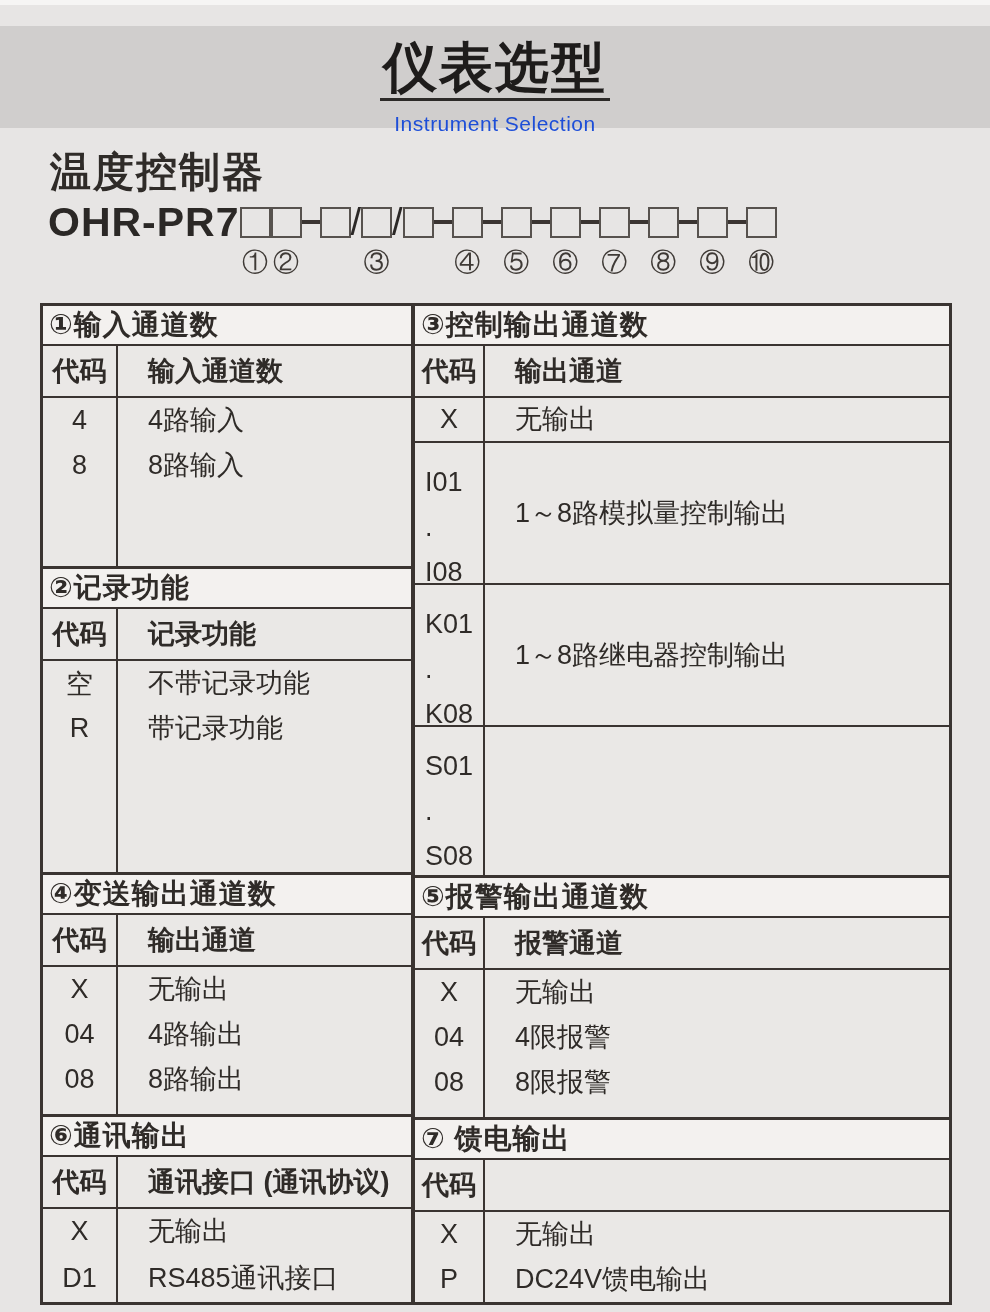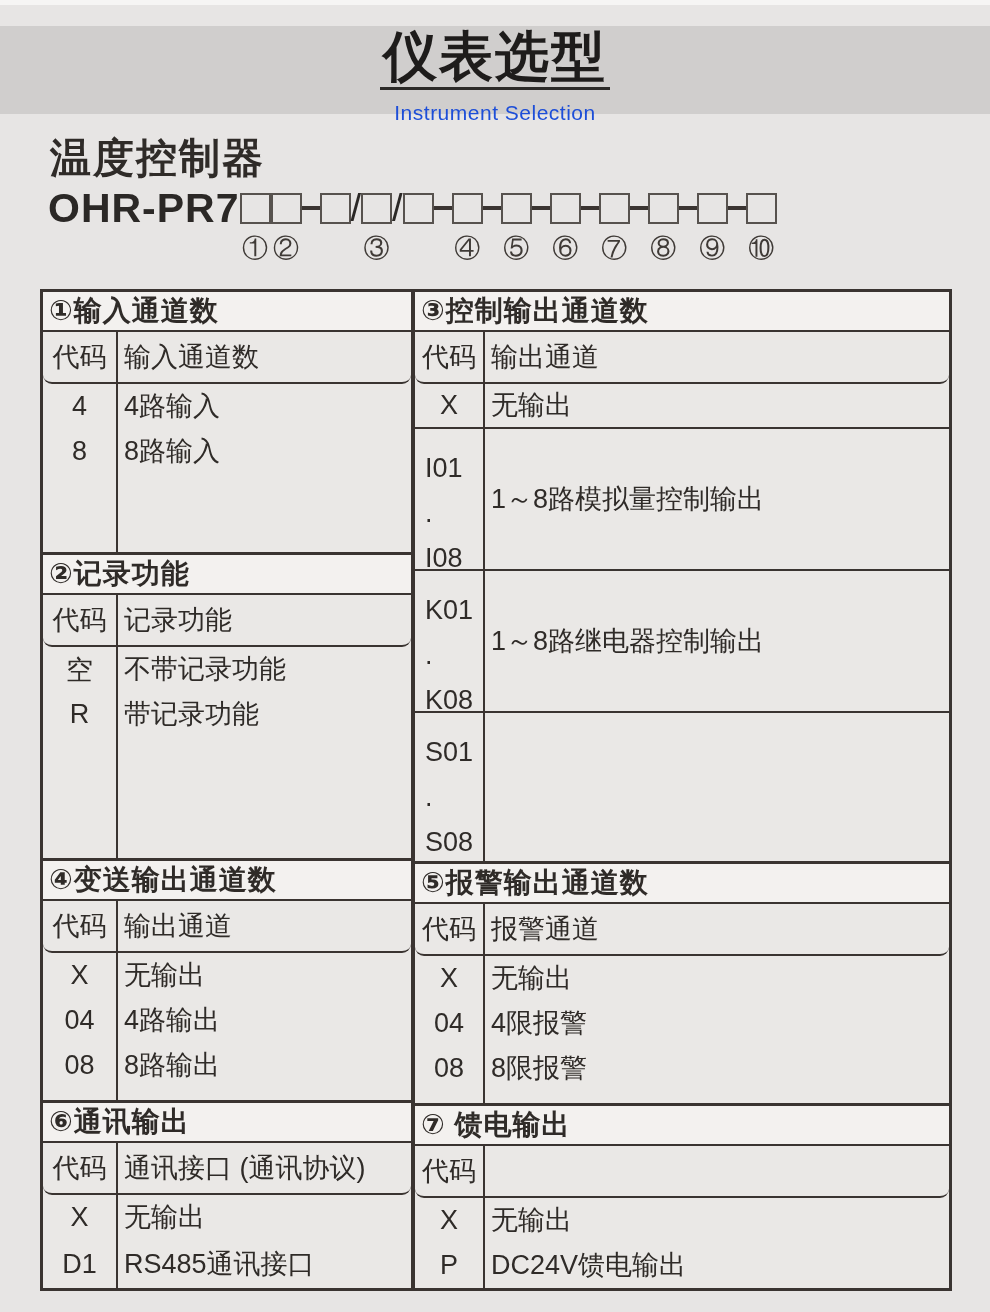--- a/index.html
+++ b/index.html
@@ -14,22 +14,22 @@
   *{box-sizing:border-box;margin:0;padding:0;}
   html,body{width:990px;height:1312px;}
   body{
     overflow:hidden;
     background:var(--page-bg);
     color:var(--text);
     font-family:"Liberation Sans","DejaVu Sans",sans-serif;
   }
   .top-strip{height:5px;background:#f6f5f4;}
   .banner{
-    height:88px;margin-top:21px;background:var(--banner-bg);
-    display:flex;flex-direction:column;align-items:center;justify-content:center;
+    height:102px;margin-top:21px;background:var(--banner-bg);
+    display:flex;flex-direction:column;align-items:center;
   }
   .title-block{display:inline-block;text-align:center;margin-top:13px;}
   .page-title{
     font-size:54px;font-weight:700;letter-spacing:2px;line-height:1.05;
     padding:0 3px 2px 3px;border-bottom:3px solid #2c2a28;color:#1e1c1b;
   }
   .page-subtitle{font-size:21px;font-weight:400;color:#1d4ed8;margin-top:11px;letter-spacing:0.5px;}
 
   .content{padding:0 38px 0 40px;}
   .product-name{margin:26px 0 0 10px;font-size:41px;font-weight:600;line-height:36px;letter-spacing:2px;}
@@ -51,27 +51,27 @@
   .col-left{width:372px;border-right:4px solid var(--line);}
   .col-right{flex:1;}
   .section{display:flex;flex-direction:column;overflow:hidden;background:var(--table-bg);}
   .section + .section{border-top:3px solid var(--line);}
   .sec-title{
     flex:0 0 38px;border-bottom:2px solid var(--line);background:var(--band-bg);
     font-size:28px;font-weight:600;display:flex;align-items:center;padding-left:6px;letter-spacing:1px;
   }
   .sec-table{display:flex;flex-direction:column;flex:1;min-height:0;}
   .trow{display:flex;flex:0 0 45px;min-height:0;}
-  .trow.thead{flex:0 0 52px;border-bottom:2px solid var(--line);font-weight:400;border-radius:9px;}
+  .trow.thead{flex:0 0 52px;border-bottom:2px solid var(--line);font-weight:700;}
   .c-code{
     width:75px;flex:0 0 auto;border-right:2px solid var(--line);
     display:flex;align-items:center;justify-content:center;font-size:27px;
   }
   .col-right .c-code{width:70px;}
-  .c-desc{flex:1;display:flex;align-items:center;padding-left:6px;font-size:27px;white-space:pre-line;line-height:1.5;}
+  .c-desc{flex:1;display:flex;align-items:center;padding-left:30px;font-size:27px;white-space:pre-line;line-height:1.5;}
   .trow.filler{flex:1 1 auto;}
   .c-code.multi{display:block;text-align:left;padding:17px 0 0 10px;line-height:45px;white-space:pre-line;}
 
   .sec-s1{flex:0 0 260px;}
   .sec-s2{flex:0 0 306px;}
   .sec-s4{flex:0 0 242px;}
   .sec-s6{flex:1 1 auto;}
   .sec-s3{flex:0 0 569px;}
   .sec-s5{flex:0 0 242px;}
   .sec-s7{flex:1 1 auto;}

